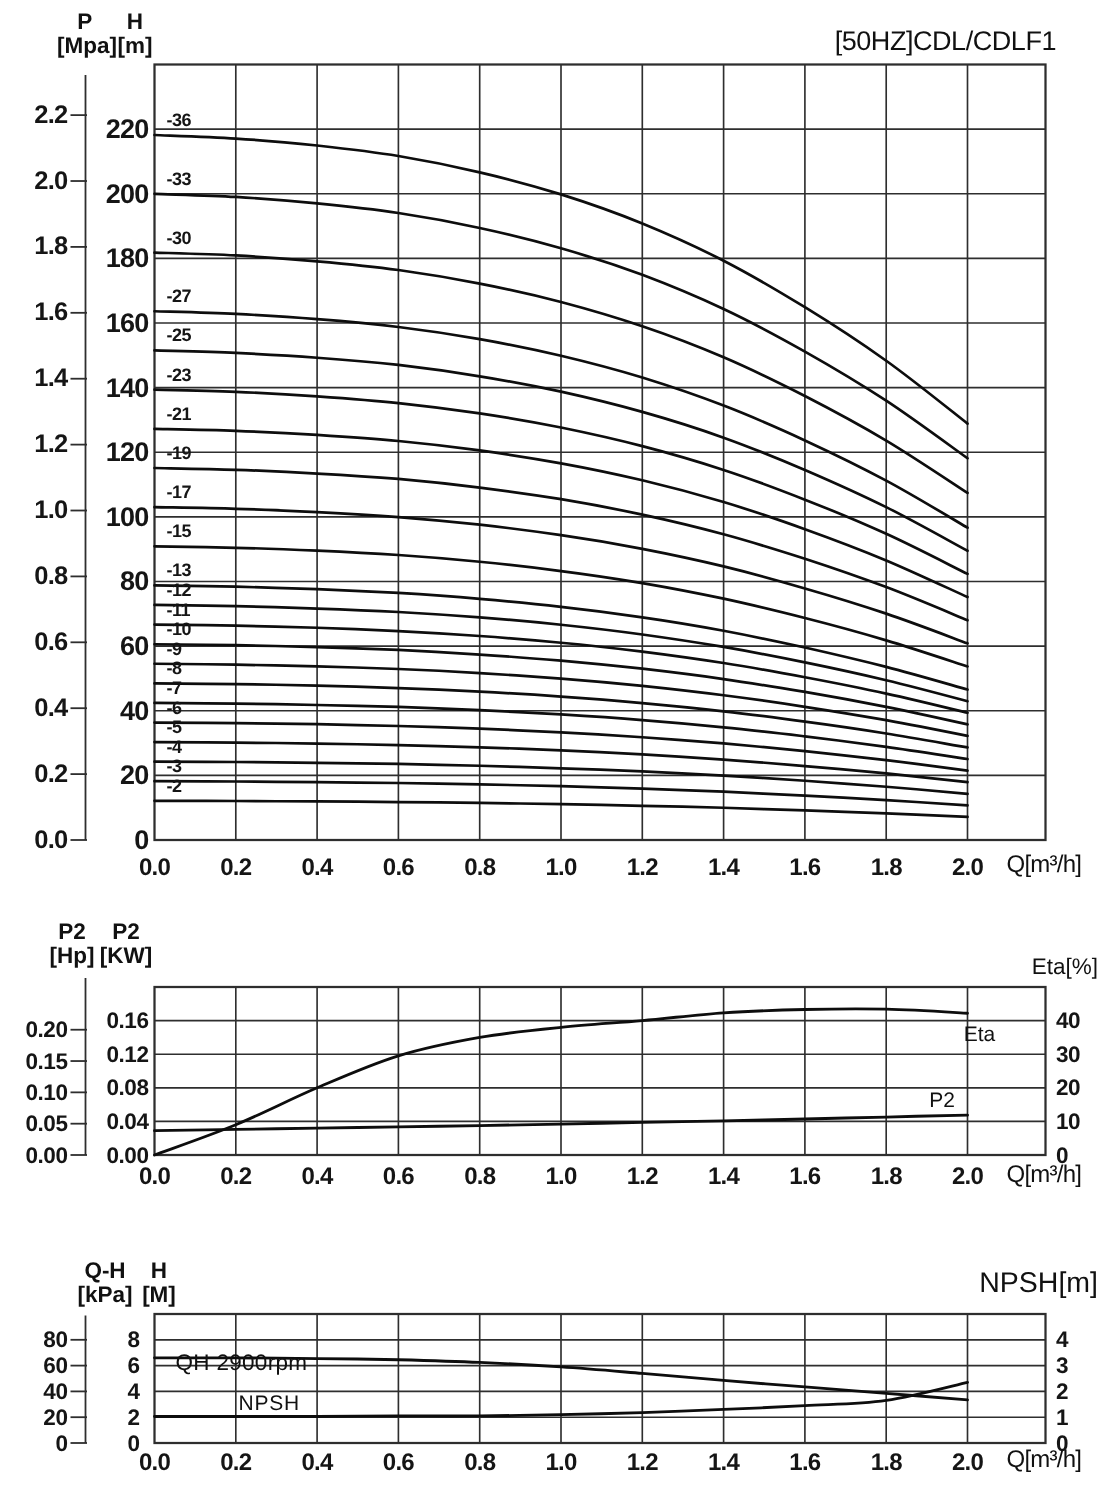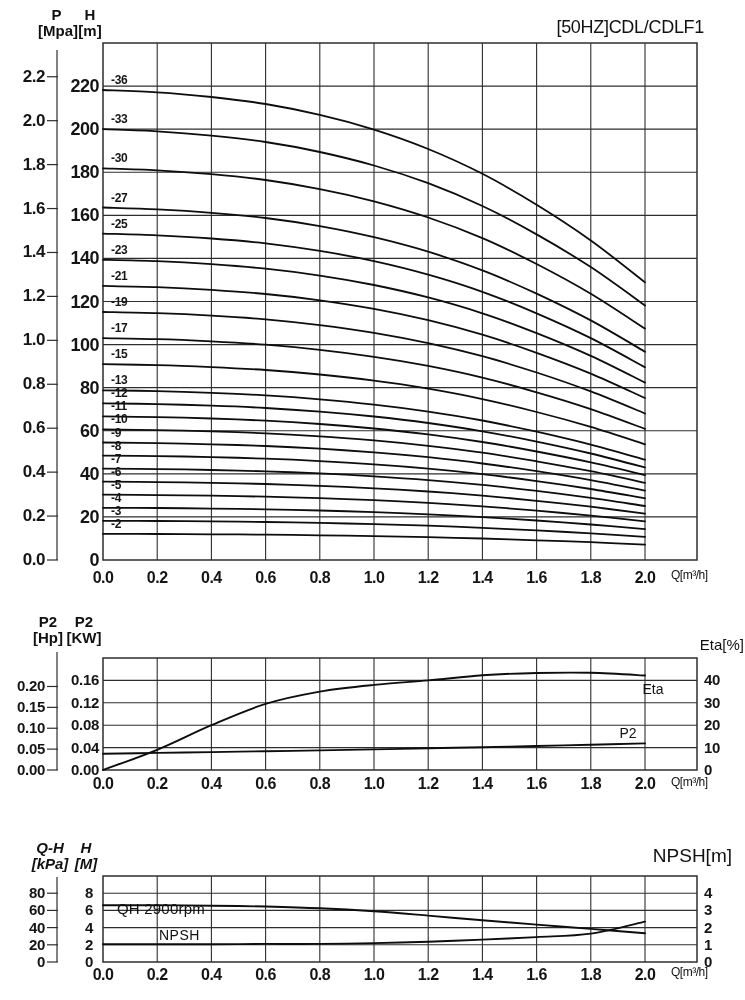--- a/index.html
+++ b/index.html
@@ -10,23 +10,23 @@
   .t-xl{font-size:18px;letter-spacing:-0.5px;}
   .t-lg{font-size:17px;letter-spacing:-0.5px;}
   .t-x{font-size:16px;letter-spacing:-0.5px;}
   .t-md{font-size:15px;letter-spacing:-0.3px;}
   .t-sm{font-size:12px;letter-spacing:-0.3px;}
   .lbl{position:absolute;font-weight:400;white-space:nowrap;line-height:1.05;}
   .hdr{position:absolute;font-weight:700;font-size:15px;line-height:16px;}
   .hdr .row{display:flex;}
   .hdr .c{display:block;text-align:center;}
   #title-lbl{top:18px;right:41px;font-size:18px;letter-spacing:-0.3px;}
-  #eta-hdr{top:637px;right:1px;font-size:15px;}
+  #eta-hdr{top:637px;right:13px;font-size:15px;}
   #npsh-hdr{top:846px;right:13px;font-size:19px;margin-left:48px;}
-  .qunit{font-size:12px;letter-spacing:-0.5px;}
+  .qunit{font-size:16px;letter-spacing:-0.5px;}
   #q-top{left:671px;top:569px;}
   #q-mid{left:671px;top:776px;}
   #q-bot{left:671px;top:966px;}
   #eta-inplot{left:612px;top:682px;width:34px;text-align:center;font-size:14px;margin-left:24px;}
   #p2-inplot{left:612px;top:726px;width:32px;text-align:center;font-size:14px;}
   #qh-ann{left:117px;top:877px;font-size:15px;letter-spacing:0.2px;margin-top:24px;}
   #npsh-inplot{left:159px;top:928px;font-size:14px;letter-spacing:0.5px;}
 </style>
 </head>
 <body>
@@ -277,21 +277,21 @@
       <span class="c" style="width:36px;">[Hp]</span>
       <span class="c" style="width:36px;">[KW]</span>
     </div>
   </div>
 
   <div id="eta-hdr" class="lbl">Eta[%]</div>
   <div id="eta-inplot" class="lbl">Eta</div>
   <div id="p2-inplot" class="lbl">P2</div>
   <div id="q-mid" class="lbl qunit">Q[m³/h]</div>
 
-  <div class="hdr" style="left:28px;top:840px;font-style:italic;">
+  <div class="hdr" style="left:48px;top:840px;">
     <div class="row">
       <span class="c" style="width:44px;">Q-H</span>
       <span class="c" style="width:28px;">H</span>
     </div>
     <div class="row">
       <span class="c" style="width:44px;">[kPa]</span>
       <span class="c" style="width:28px;">[M]</span>
     </div>
   </div>
 

